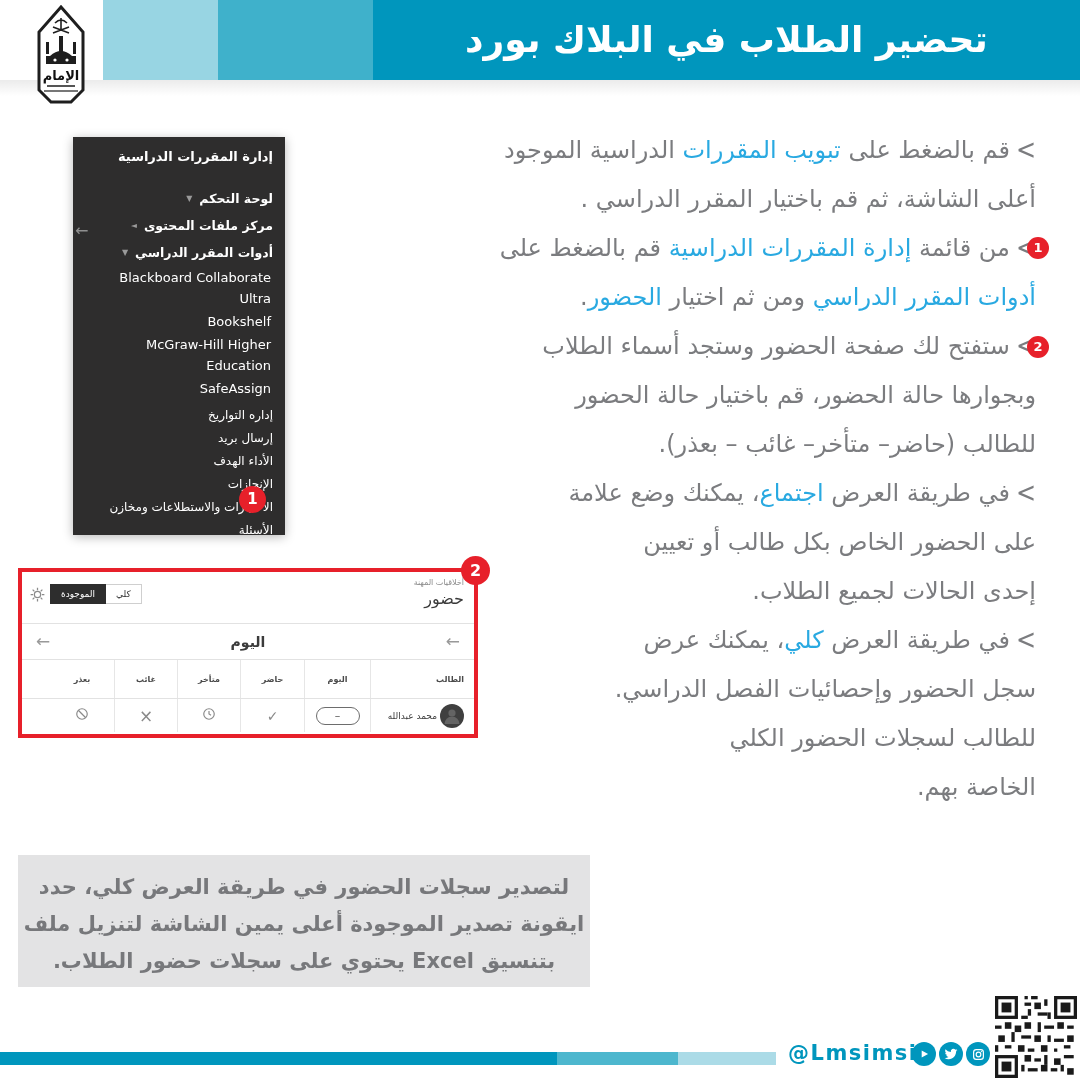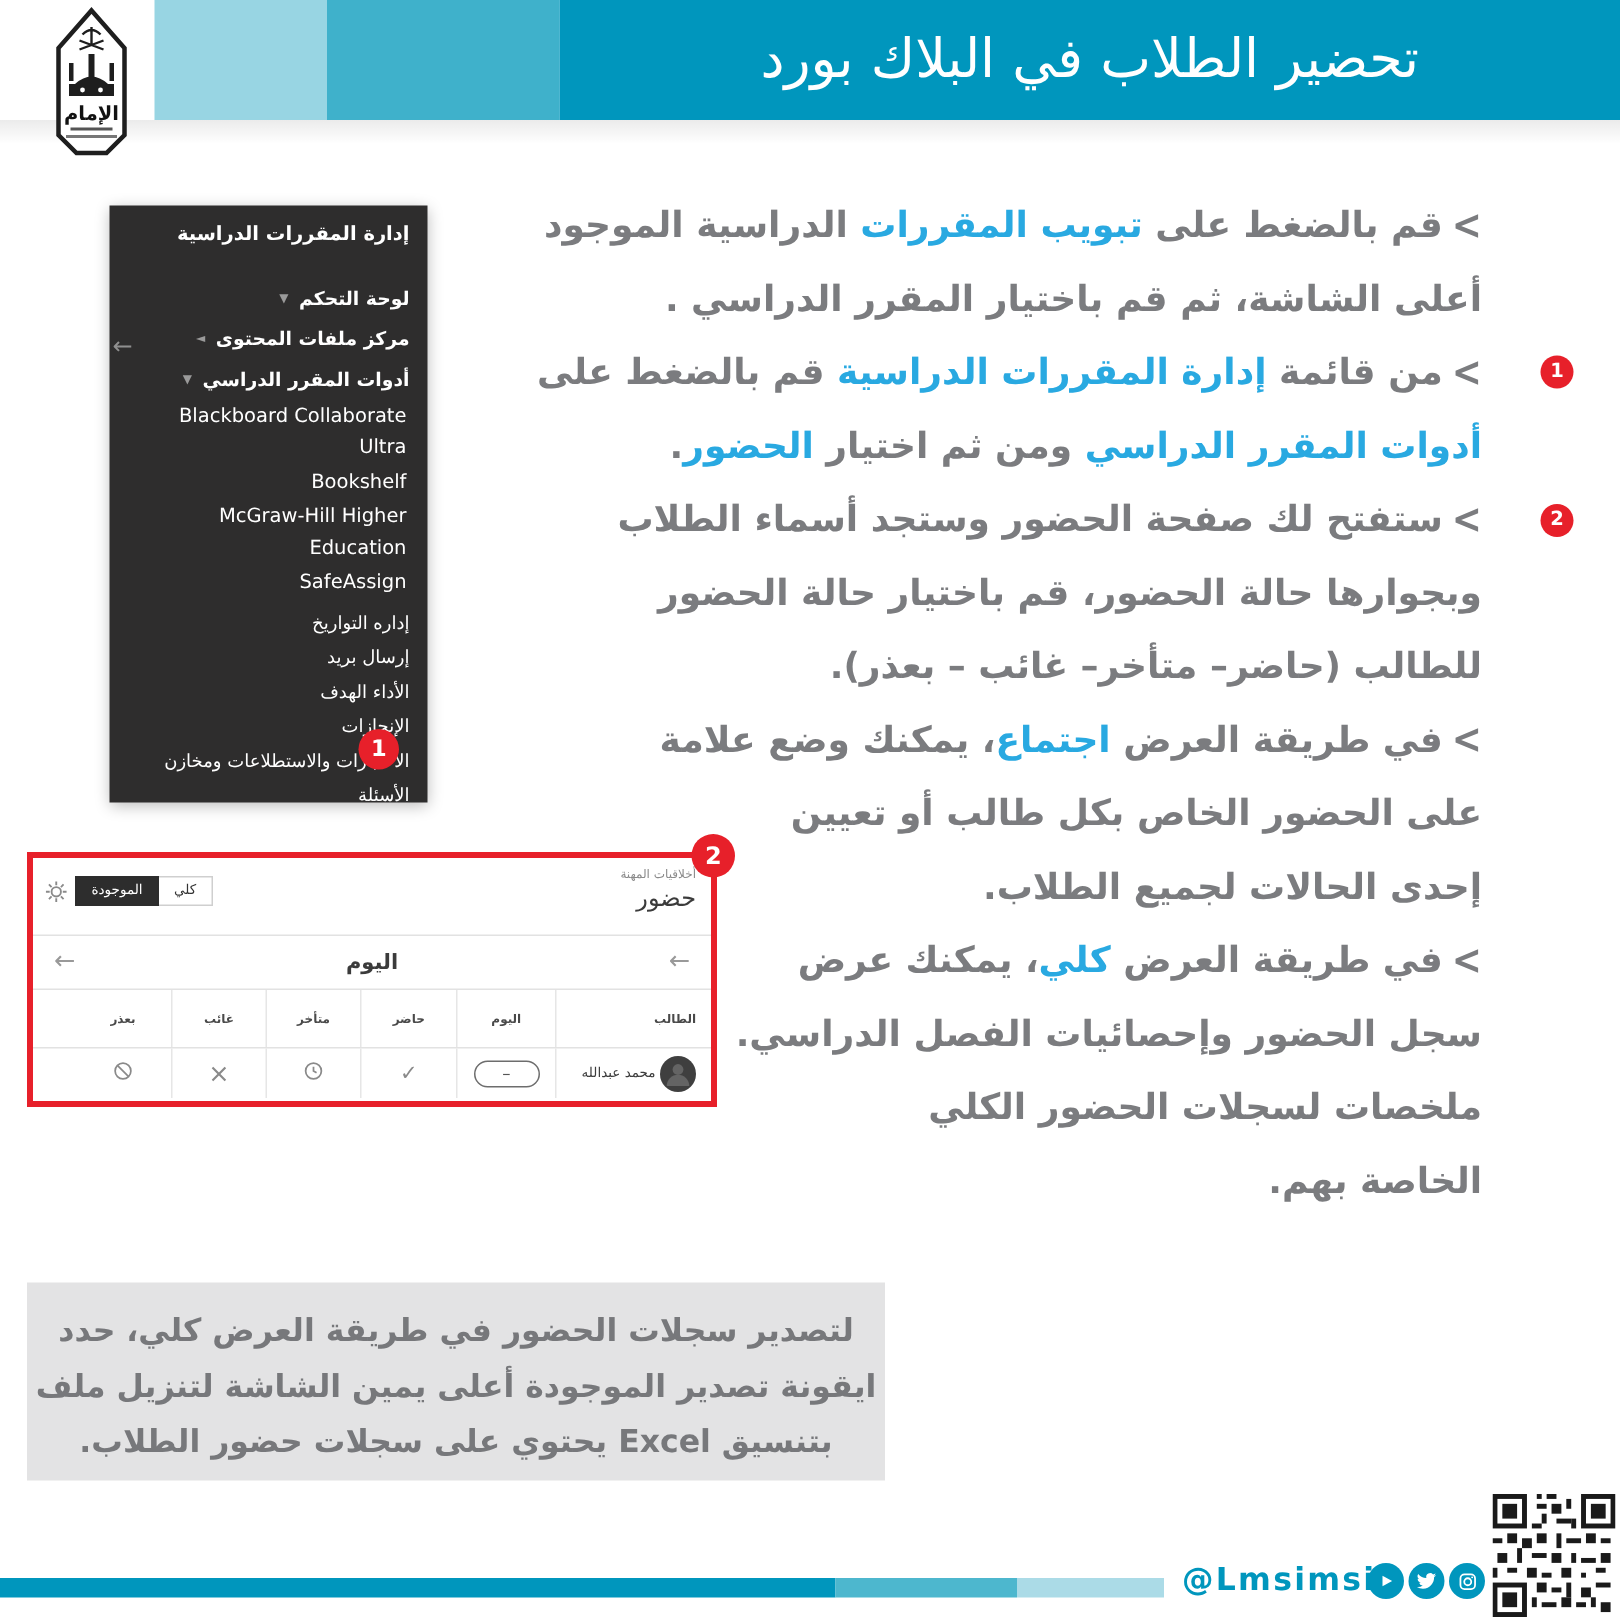--- a/index.html
+++ b/index.html
@@ -11,21 +11,21 @@
   body{margin:0;background:#888;font-family:"DejaVu Sans",sans-serif}
   .page{position:relative;width:1080px;height:1080px;background:#fff;overflow:hidden;margin:0 auto}
 
   
   .header{position:absolute;left:0;top:0;width:1080px;height:80px;background:#fff}
   .hb{position:absolute;top:0;height:80px}
   .hb1{left:103px;width:115px;background:var(--teal-light)}
   .hb2{left:218px;width:155px;background:var(--teal-mid)}
   .hb3{left:373px;width:707px;background:var(--teal)}
   .htitle{position:absolute;left:373px;top:0;width:707px;height:80px;line-height:80px;
-    text-align:center;color:#fff;font-size:36px;font-weight:normal;direction:rtl}
+    text-align:center;color:#fff;font-size:36px;font-weight:bold;direction:rtl}
   .hshadow{position:absolute;left:0;top:80px;width:1080px;height:16px;
     background:linear-gradient(#00000014,#0000)}
   .logo{position:absolute;left:20px;top:4px;width:82px;height:102px}
 
   
   .sidebar{position:absolute;left:73px;top:137px;width:212px;height:398px;background:var(--sb-bg);
     color:#fff;direction:rtl;padding:12px 12px 8px 8px;box-shadow:0 2px 10px rgba(0,0,0,.28)}
   .sb-title{font-size:13px;font-weight:bold;text-align:right;height:20px}
   .sb-gap{height:16px}
   .sb-row{display:flex;align-items:center;justify-content:flex-start;direction:rtl;
@@ -78,22 +78,22 @@
   .c0{width:104px;justify-content:flex-start;padding-right:10px}
   .c1{width:66px}.c2{width:64px}.c3{width:63px}.c4{width:63px}.c5{width:64px}
   .stu{display:flex;align-items:center;direction:rtl}
   .stu-name{font-size:9px;color:#3c3c3c;margin-right:3px}
   .pill{width:44px;height:18px;border:1.5px solid #6d6d6d;border-radius:10px;
     line-height:15px;text-align:center;color:#555;font-size:11px}
   .sicon{color:#8a8a8a;font-size:14px}
   .x-ic{font-size:17px;line-height:14px}
 
   
-  .steps{position:absolute;left:416px;top:126px;width:572px;direction:rtl;color:var(--grey);
-    font-size:24px;font-weight:bold}
+  .steps{position:absolute;left:464px;top:126px;width:572px;direction:rtl;color:var(--grey);
+    font-size:24px;font-weight:normal}
   .tline{height:49px;line-height:49px;text-align:right;white-space:nowrap}
   .tline .b{color:var(--blue)}
   .bullet{unicode-bidi:isolate;direction:ltr;display:inline-block;margin-left:6px;
     transform:scaleY(1.15)}
   .mr60{margin-left:60px}.mr40{margin-left:40px}.mr80{margin-left:80px}
   .mr16{margin-left:16px}.mr6{margin-left:6px}
 
   
   .note{position:absolute;left:18px;top:855px;width:572px;height:132px;background:var(--note-bg);
     direction:rtl;color:#77787b;font-weight:bold;font-size:21px;text-align:center;
@@ -252,21 +252,21 @@
     <div class="tline"><span class="bullet">&lt;</span><span>من قائمة </span><span class="b">إدارة المقررات الدراسية</span><span> قم بالضغط على</span></div>
     <div class="tline"><span class="b">أدوات المقرر الدراسي</span><span> ومن ثم اختيار </span><span class="b">الحضور</span><span>.</span></div>
     <div class="tline"><span class="bullet">&lt;</span><span>ستفتح لك صفحة الحضور وستجد أسماء الطلاب</span></div>
     <div class="tline"><span>وبجوارها حالة الحضور، قم باختيار حالة الحضور</span></div>
     <div class="tline"><span>للطالب (حاضر– متأخر– غائب – بعذر).</span></div>
     <div class="tline"><span class="bullet">&lt;</span><span>في طريقة العرض </span><span class="b">اجتماع</span><span>، يمكنك وضع علامة</span></div>
     <div class="tline mr60"><span>على الحضور الخاص بكل طالب أو تعيين</span></div>
     <div class="tline mr40"><span>إحدى الحالات لجميع الطلاب.</span></div>
     <div class="tline"><span class="bullet">&lt;</span><span>في طريقة العرض </span><span class="b">كلي</span><span>، يمكنك عرض</span></div>
     <div class="tline mr6"><span>سجل الحضور وإحصائيات الفصل الدراسي.</span></div>
-    <div class="tline mr80"><span>ملخصات لسجلات الحضور الكلي</span></div>
+    <div class="tline mr80"><span>للطالب لسجلات الحضور الكلي</span></div>
     <div class="tline mr16"><span>الخاصة بهم.</span></div>
   </div>
   <div class="badge b-step b-s1">1</div>
   <div class="badge b-step b-s2">2</div>
 
   <div class="note">
     <div>لتصدير سجلات الحضور في طريقة العرض كلي، حدد</div>
     <div>ايقونة تصدير الموجودة أعلى يمين الشاشة لتنزيل ملف</div>
     <div>بتنسيق Excel يحتوي على سجلات حضور الطلاب.</div>
   </div>

